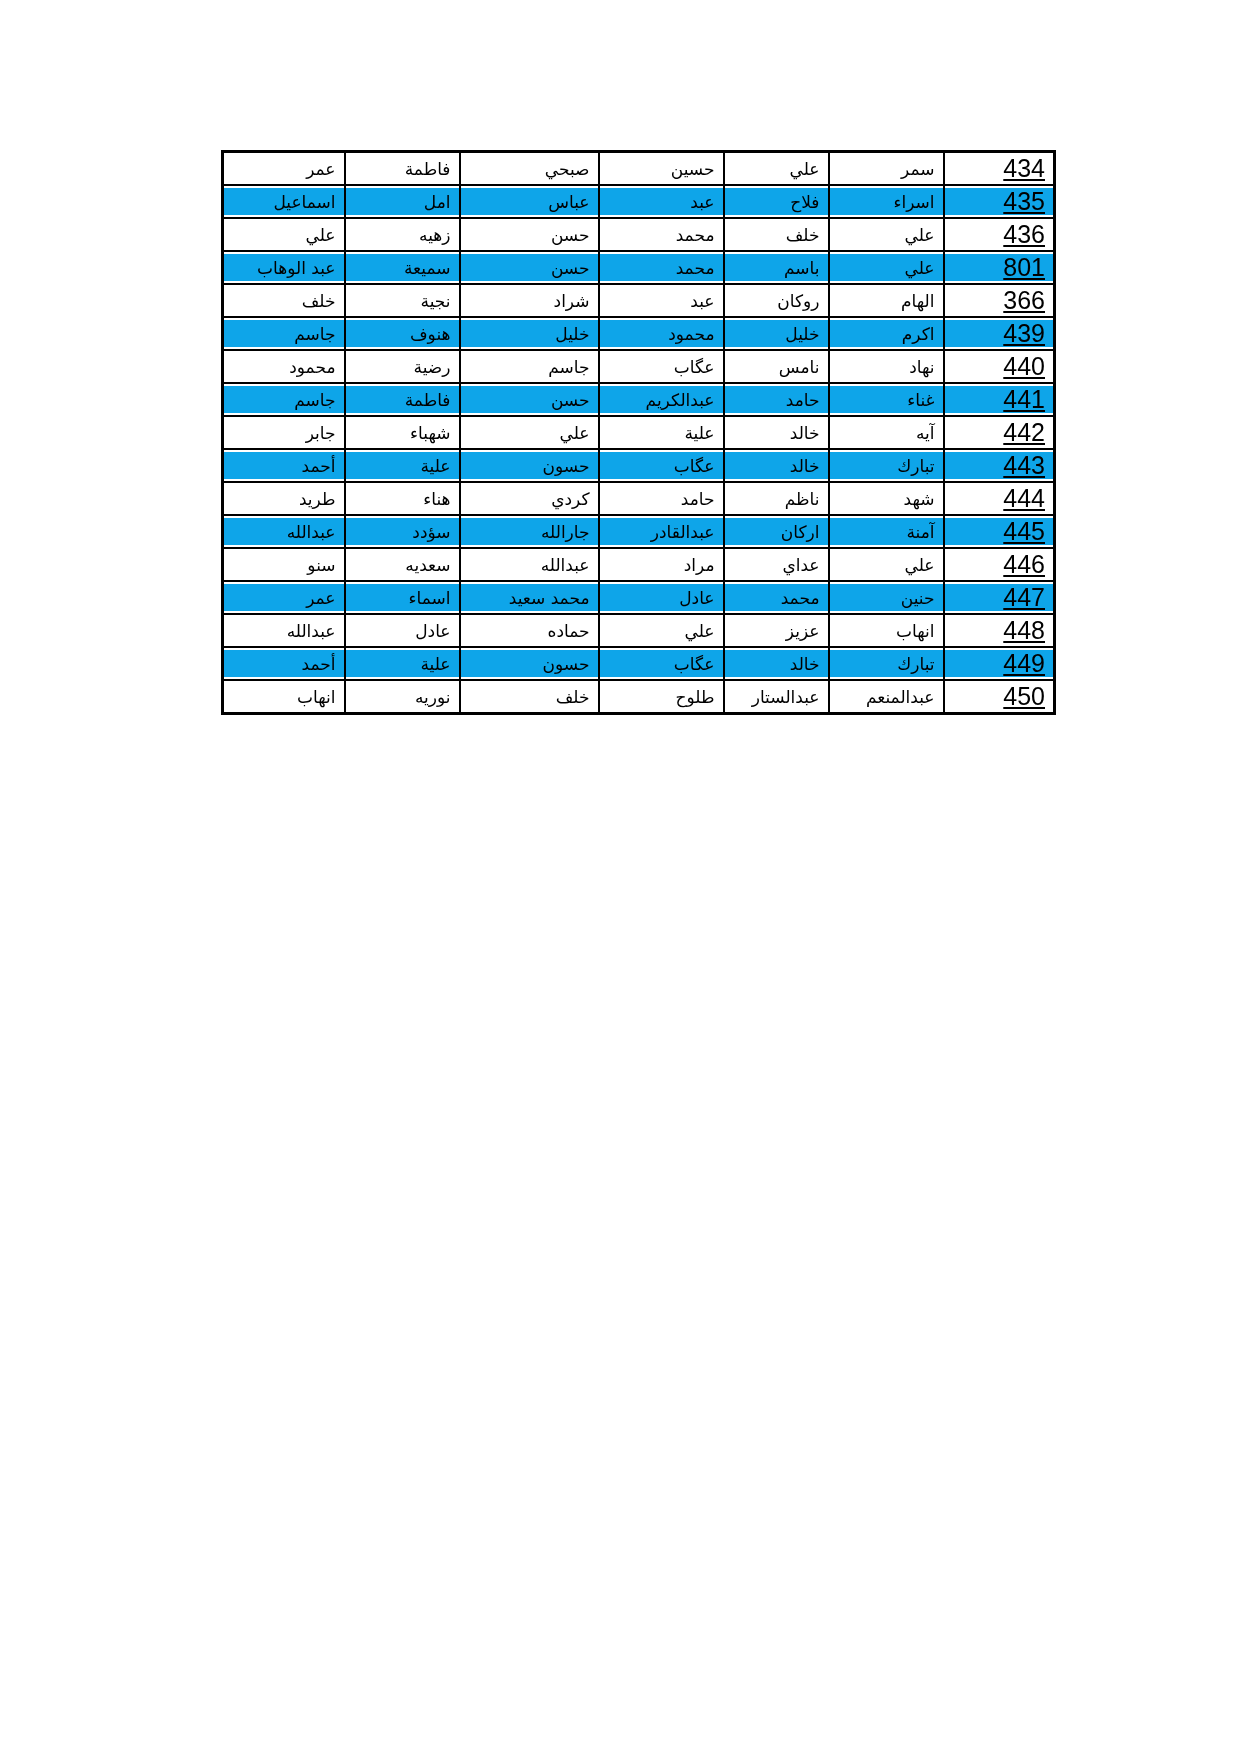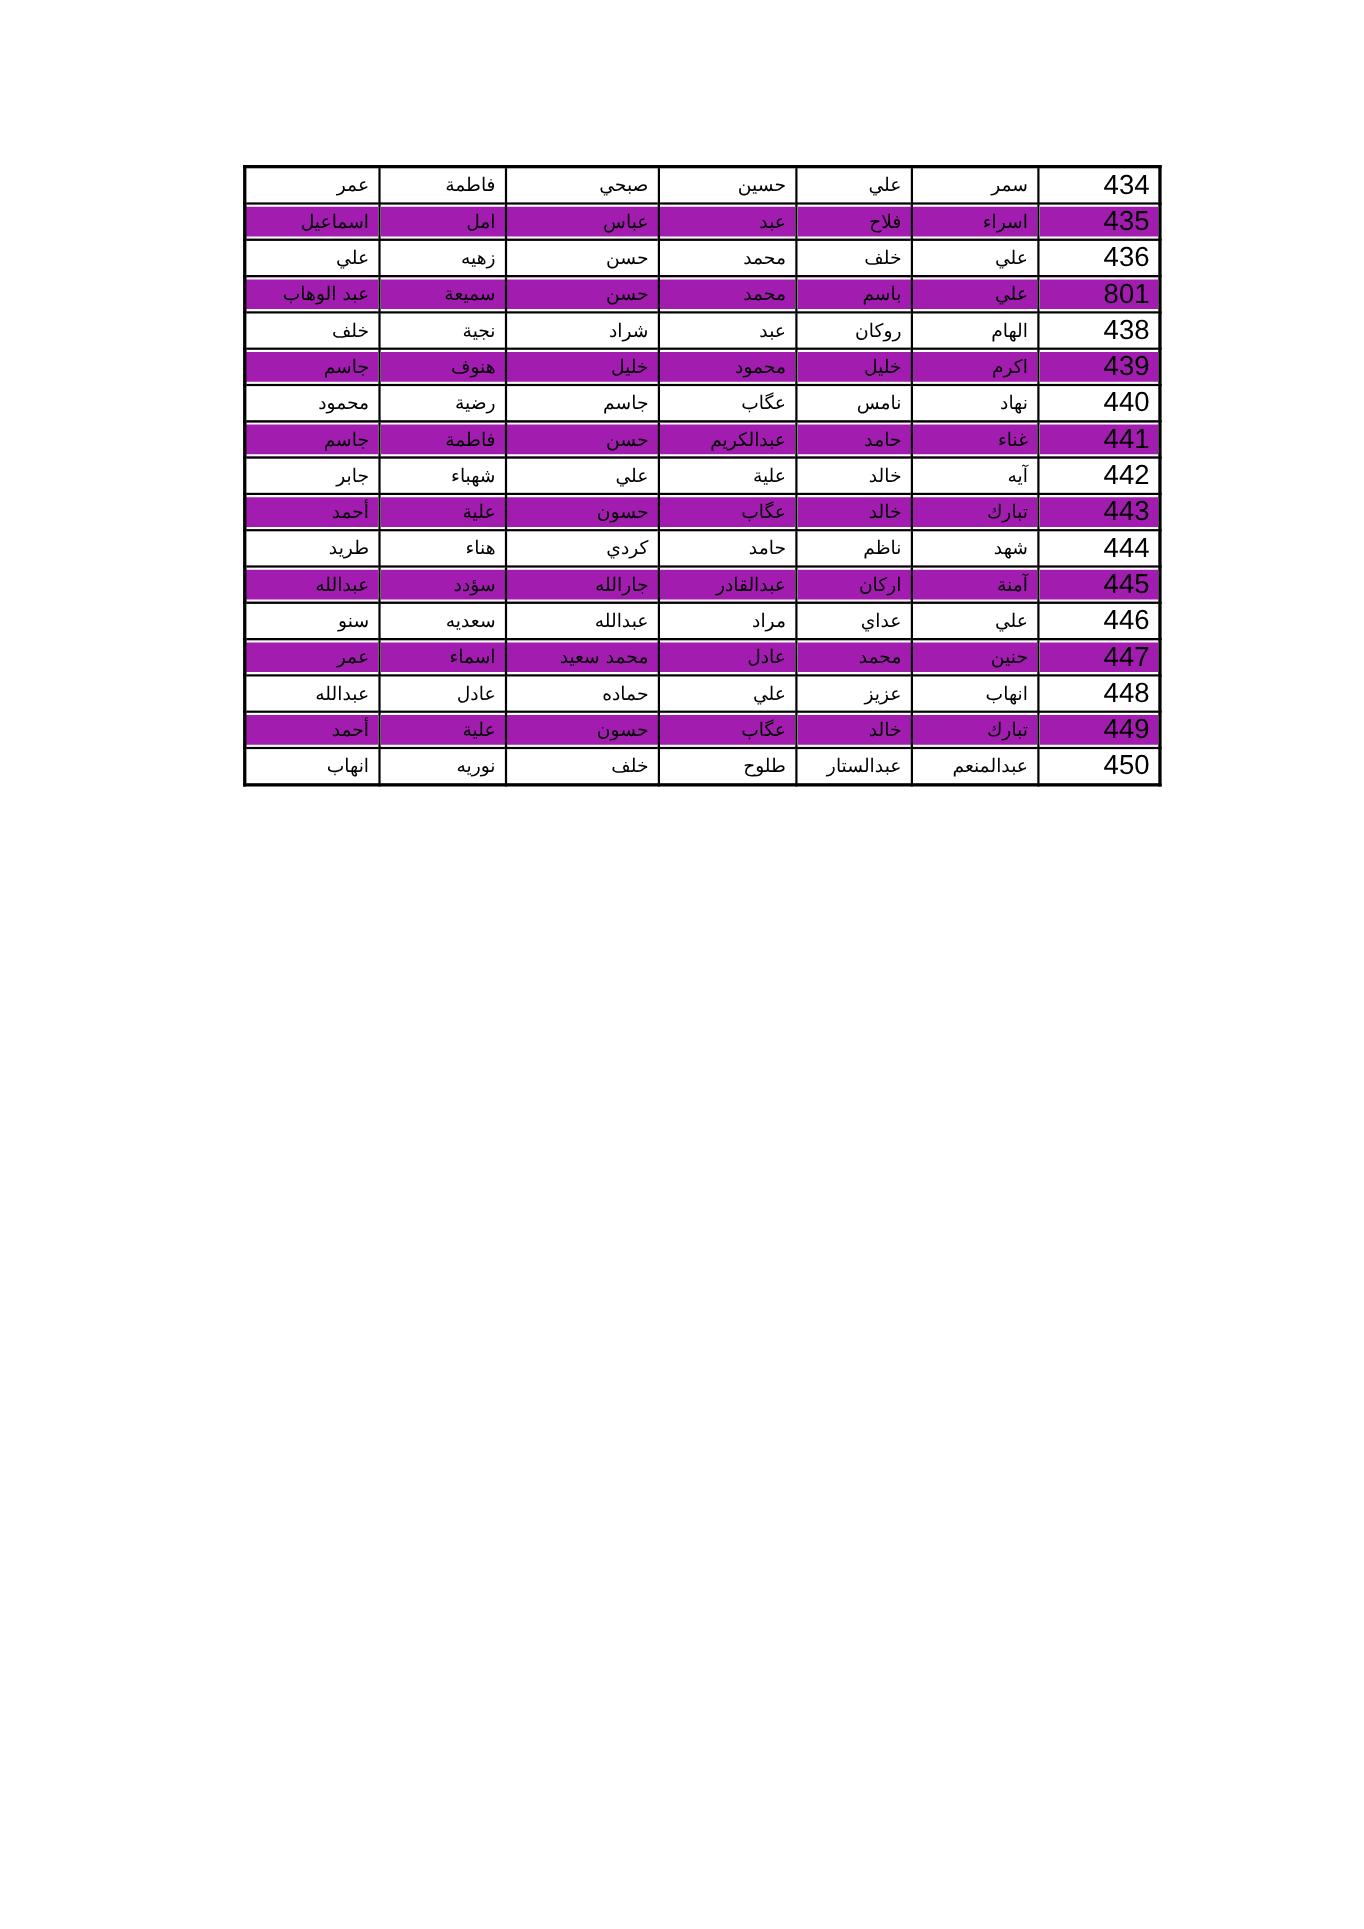--- a/index.html
+++ b/index.html
@@ -28,29 +28,30 @@
     border: 2px solid #000000;
     height: 26px; 
     padding: 1px 8px 1px 2px;
     vertical-align: middle;
     overflow: hidden;
     white-space: nowrap;
     background: #ffffff;
   }
   
   tr.shaded td {
-    background: #a21caf;
+    background: #0ea5e9;
     box-shadow: inset 0 2px 0 #ffffff, inset 0 -2px 0 #ffffff;
   }
   td.num-cell {
     font-family: "Liberation Sans", sans-serif;
     font-size: 25px;
     color: #000000;
     text-align: right;
     letter-spacing: 0px;
+    text-decoration: underline;
   }
   td.name-cell {
     font-family: "DejaVu Sans", sans-serif;
     font-size: 17px;
     color: #000000;
     text-align: right;
   }
   
   col.c-num   { width: 111px; }
   col.c-name1 { width: 115px; }
@@ -105,21 +106,21 @@
         <tr class="shaded">
           <td class="num-cell">801</td>
           <td class="name-cell">علي</td>
           <td class="name-cell">باسم</td>
           <td class="name-cell">محمد</td>
           <td class="name-cell">حسن</td>
           <td class="name-cell">سميعة</td>
           <td class="name-cell">عبد الوهاب</td>
         </tr>
         <tr>
-          <td class="num-cell">438</td>
+          <td class="num-cell">366</td>
           <td class="name-cell">الهام</td>
           <td class="name-cell">روكان</td>
           <td class="name-cell">عبد</td>
           <td class="name-cell">شراد</td>
           <td class="name-cell">نجية</td>
           <td class="name-cell">خلف</td>
         </tr>
         <tr class="shaded">
           <td class="num-cell">439</td>
           <td class="name-cell">اكرم</td>

